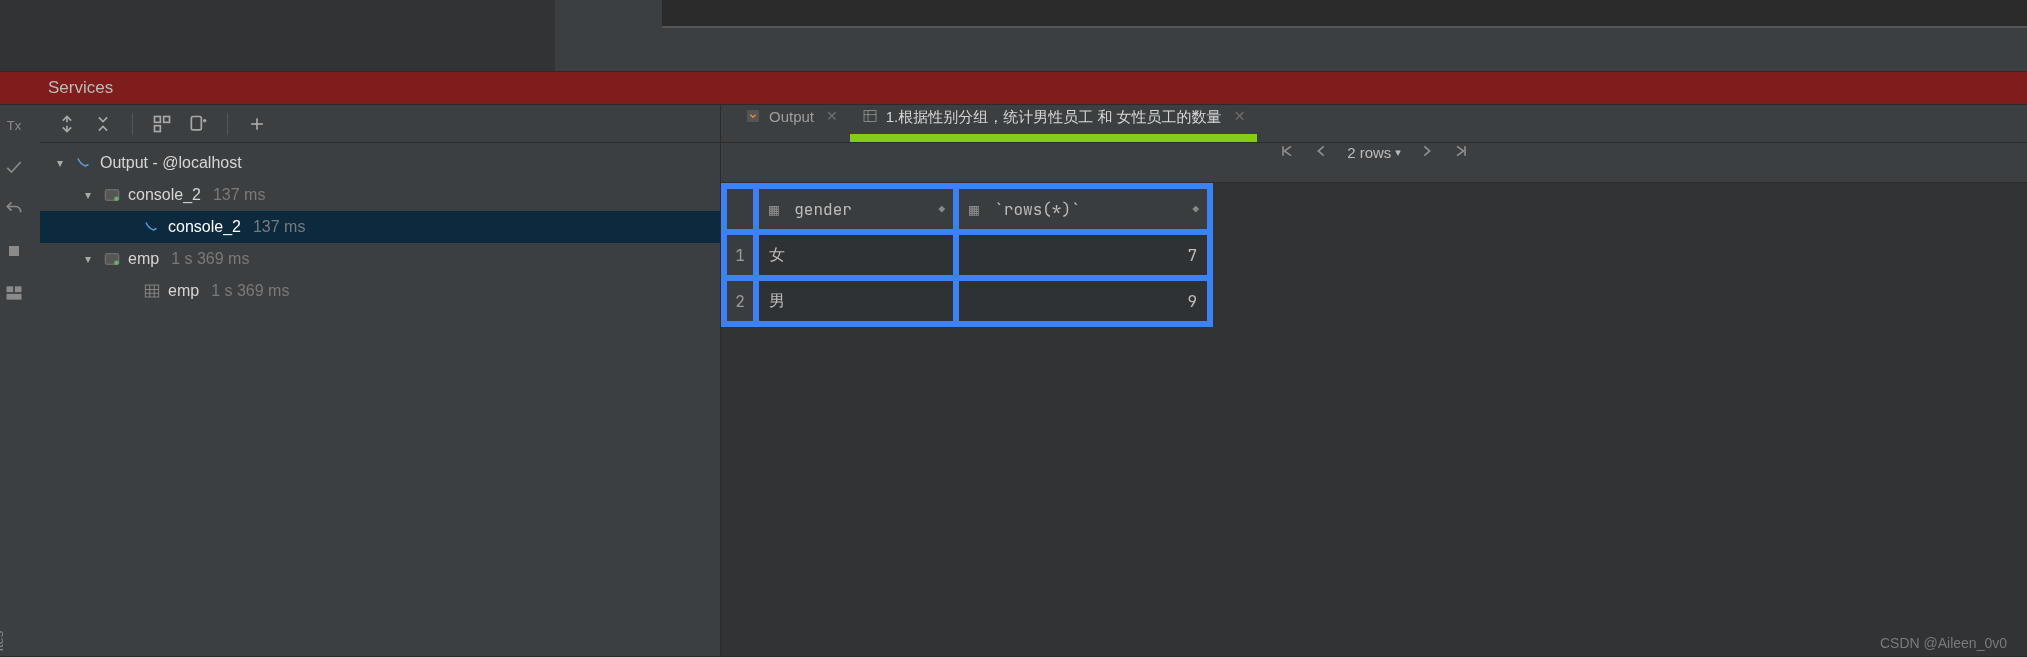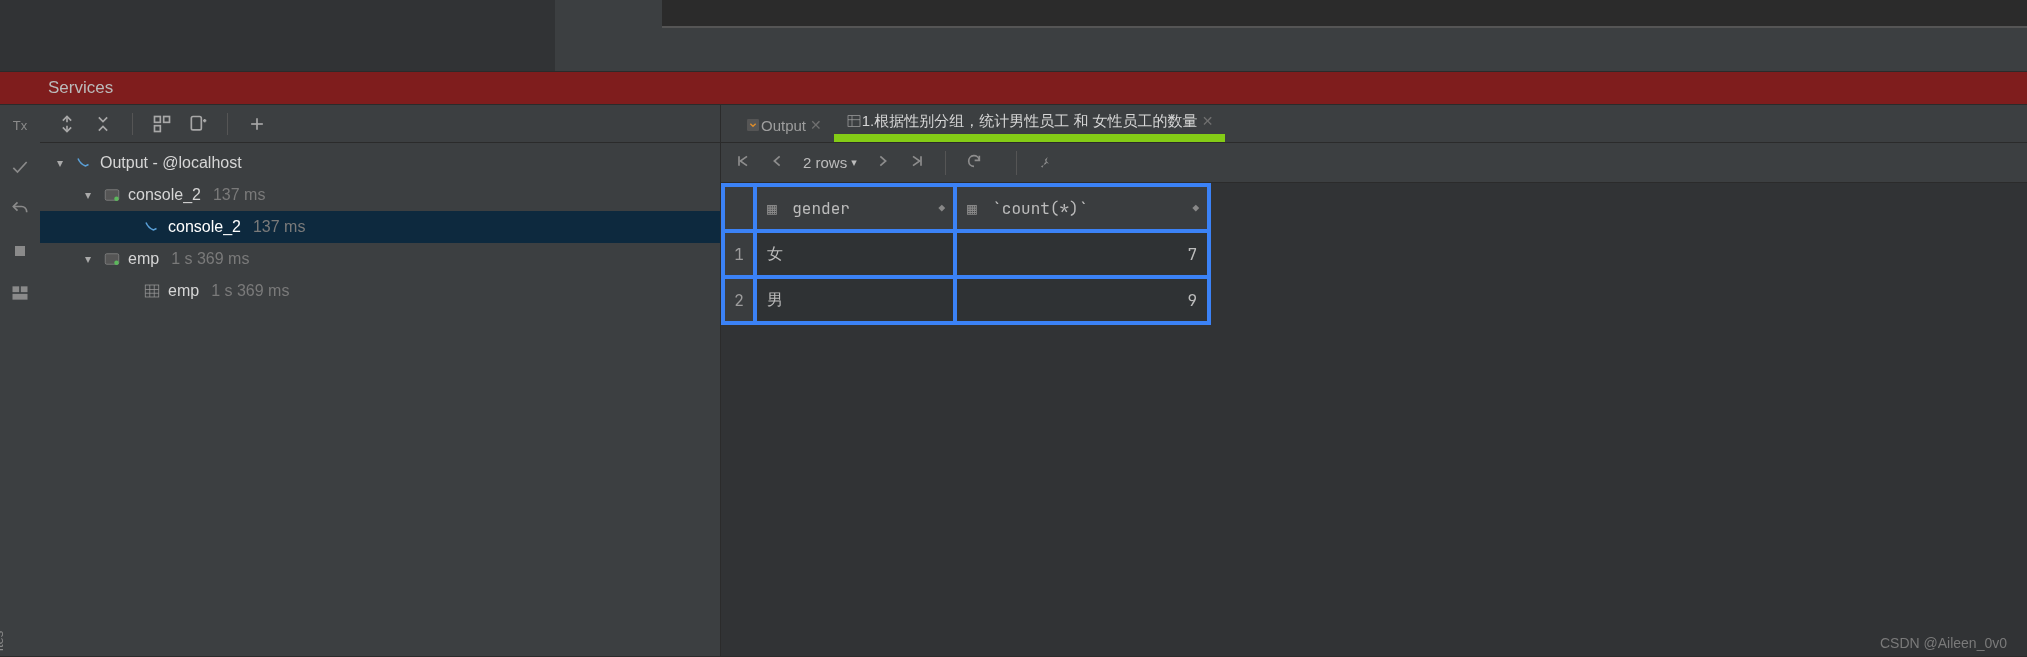--- a/index.html
+++ b/index.html
@@ -44,21 +44,21 @@
   .main {
     display:flex;
     height: calc(100% - 72px - 34px);
   }
 
   
   .gutter {
     width: 40px;
     display:flex;
     flex-direction:column;
-    align-items:center;
+    align-items:flex-start;
     gap:18px;
     padding-top:8px;
     background:#3c3f41;
     color:#8a8a8a;
   }
   .gutter .g-item { width:28px; height:24px; display:flex; align-items:center; justify-content:center; cursor:pointer; }
   .gutter svg { width:20px; height:20px; fill:none; stroke:#8a8a8a; stroke-width:2; }
   .gutter .txt { font-size:13px; }
 
   
@@ -115,60 +115,62 @@
     height:38px;
     display:flex;
     align-items:flex-end;
     padding-left:12px;
     gap:0;
     background:#3c3f41;
     border-bottom:1px solid #2b2b2b;
   }
   .tab {
     display:flex;
-    align-items:center;
+    align-items:flex-start;
+    gap:8px;
     height:34px;
     padding: 0 12px;
     color:#9e9e9e;
     cursor:pointer;
     font-size:15px;
   }
   .tab.active { color:#d6d6d6; border-bottom:8px solid #84cc16; background:#3c3f41;}
   .tab .close { color:#707070; font-size:14px; margin-left:4px; }
   .tab svg { width:16px; height:16px;}
 
   .grid-toolbar {
     height:40px;
     display:flex;
     align-items:center;
     gap:14px;
     padding:0 14px;
     background:#3c3f41;
     border-bottom:1px solid #2b2b2b;
     color:#8d8d8d;
     font-size:15px;
+    flex-direction:column;
   }
   .grid-toolbar .nav { display:flex; gap:18px; align-items:center;}
   .grid-toolbar svg { width:16px; height:16px; stroke:#8d8d8d; fill:none; stroke-width:2.5;}
   .grid-toolbar .rows { color:#bcbcbc; display:flex; align-items:center; gap:4px;}
   .grid-toolbar .vsep { width:1px; height:24px; background:#555; margin:0 6px;}
   .grid-toolbar .sq { width:14px; height:14px; background:#666; }
 
   .grid {
     flex:1;
     background:#313335;
     overflow:auto;
   }
   table {
     border-collapse:collapse;
     font-family: "Consolas","JetBrains Mono",monospace;
     font-size:16px;
     color:#bcbcbc;
   }
-  th, td { border:4px solid #3b82f6; height:46px; }
+  th, td { border:6px solid #3b82f6; height:46px; }
   th {
     background:#3a3d3f;
     font-weight:normal;
     text-align:left;
     padding:0 10px;
     position:relative;
     white-space:nowrap;
   }
   th.rownum, td.rownum {
     width:32px;
@@ -402,21 +404,21 @@
         <thead>
           <tr>
             <th class="rownum"></th>
             <th class="col-gender">
               <span class="colicon">▦</span>
               <span>gender</span>
               <span class="sort">◆</span>
             </th>
             <th class="col-count">
               <span class="colicon">▦</span>
-              <span>`count(*)`</span>
+              <span>`rows(*)`</span>
               <span class="sort">◆</span>
             </th>
           </tr>
         </thead>
         <tbody>
           <tr>
             <td class="rownum">1</td>
             <td class="cell">女</td>
             <td class="cell num">7</td>
           </tr>

